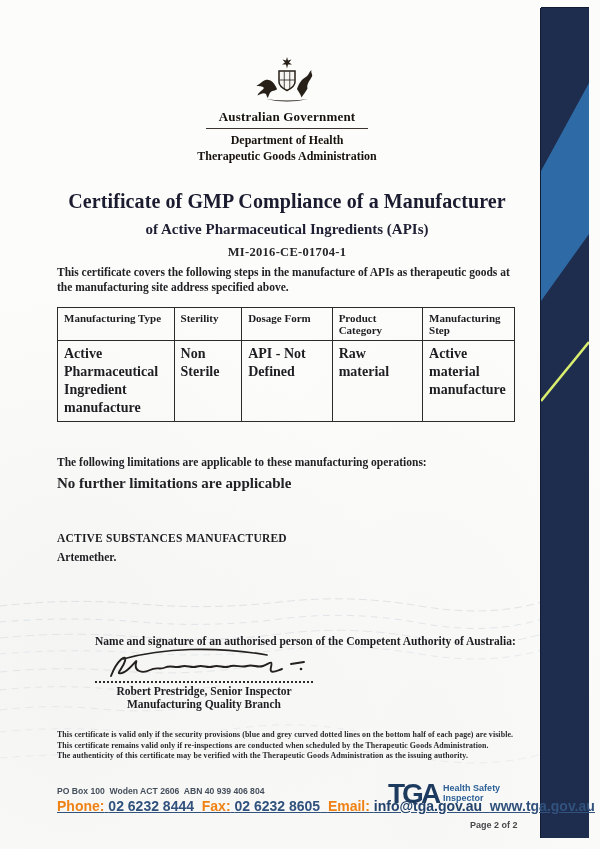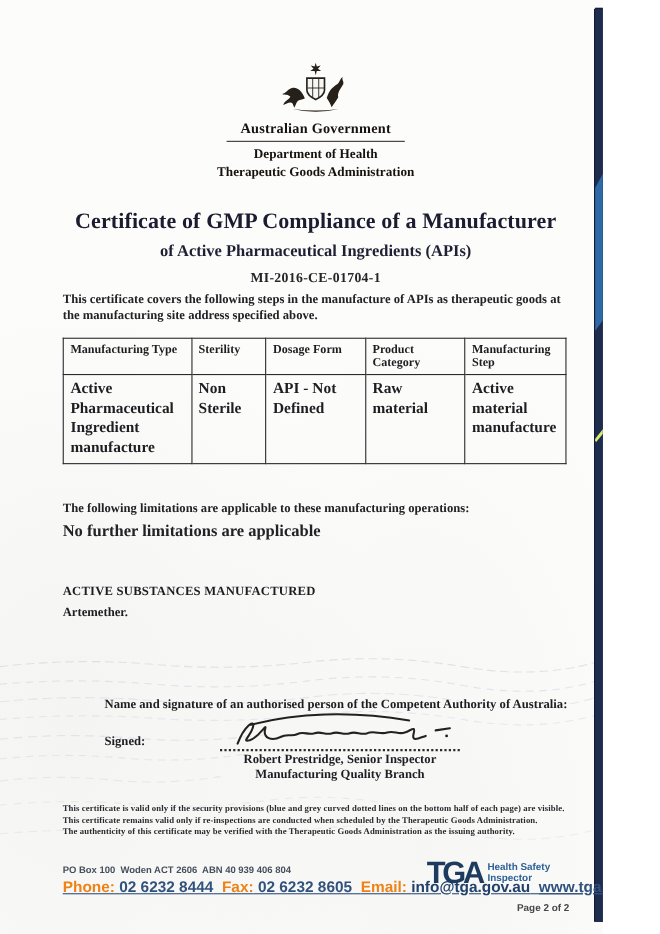--- a/index.html
+++ b/index.html
@@ -1,17 +1,17 @@
 <!DOCTYPE html>
 <html><head>
 <meta charset="utf-8">
 <style>
   html,body{margin:0;padding:0;background:#ffffff;}
   .page{
-    position:relative;width:548px;height:849px;overflow:hidden;
+    position:relative;width:600px;height:849px;overflow:hidden;
     background:
       radial-gradient(ellipse at 12% 78%, rgba(170,175,182,0.10), transparent 42%),
       radial-gradient(ellipse at 70% 90%, rgba(170,175,182,0.07), transparent 45%),
       #fcfcfa;
     font-family:"Liberation Serif", serif;
     color:#1d1d22;
   }
   
   .band{position:absolute;left:541px;top:8px;width:48px;height:830px;background:#1e2c4e;box-shadow:-1px 0 0 #111b33, 0 -1px 0 #111b33;}
   .band svg{display:block;width:48px;height:830px;}
@@ -143,21 +143,20 @@
     </table>
 
     <div class="lim1">The following limitations are applicable to these manufacturing operations:</div>
     <div class="lim2">No further limitations are applicable</div>
 
     <div class="asm-head">ACTIVE SUBSTANCES MANUFACTURED</div>
     <div class="substances">Artemether.</div>
 
     <div class="sig-statement">Name and signature of an authorised person of the Competent Authority of Australia:</div>
     <div class="sig-row">
-      <div class="signed-label">Signed:</div>
       <div class="sig-stack">
         <svg class="sig-scrawl" viewBox="0 0 218 38" aria-hidden="true">
           <g fill="none" stroke="#23201f" stroke-linecap="round">
             <path stroke-width="1.9" d="M16,32 C22,16 32,9 30,17 C28,25 19,31 27,29 C36,26 43,12 41,19 C39,27 47,30 55,26 C61,22.5 65,26 70,23.5 C76,20.5 80,24.5 86,22.5 C92,20.5 96,24.5 102,22.5 C108,20.5 112,24.5 118,22.5 C124,20.5 128,24.5 134,22.5 C140,20 146,24 152,22 C158,20 162,24 168,22 C174,20 178,15 176,23 C174,31 181,27 187,25"></path>
             <path stroke-width="1.7" d="M28,15 C68,4 120,2 172,11"></path>
             <path stroke-width="1.9" d="M196,20 l13,-2"></path>
             <circle cx="206" cy="25" r="1.3" fill="#23201f" stroke="none"></circle>
           </g>
         </svg>
         <span class="dotline"></span>

